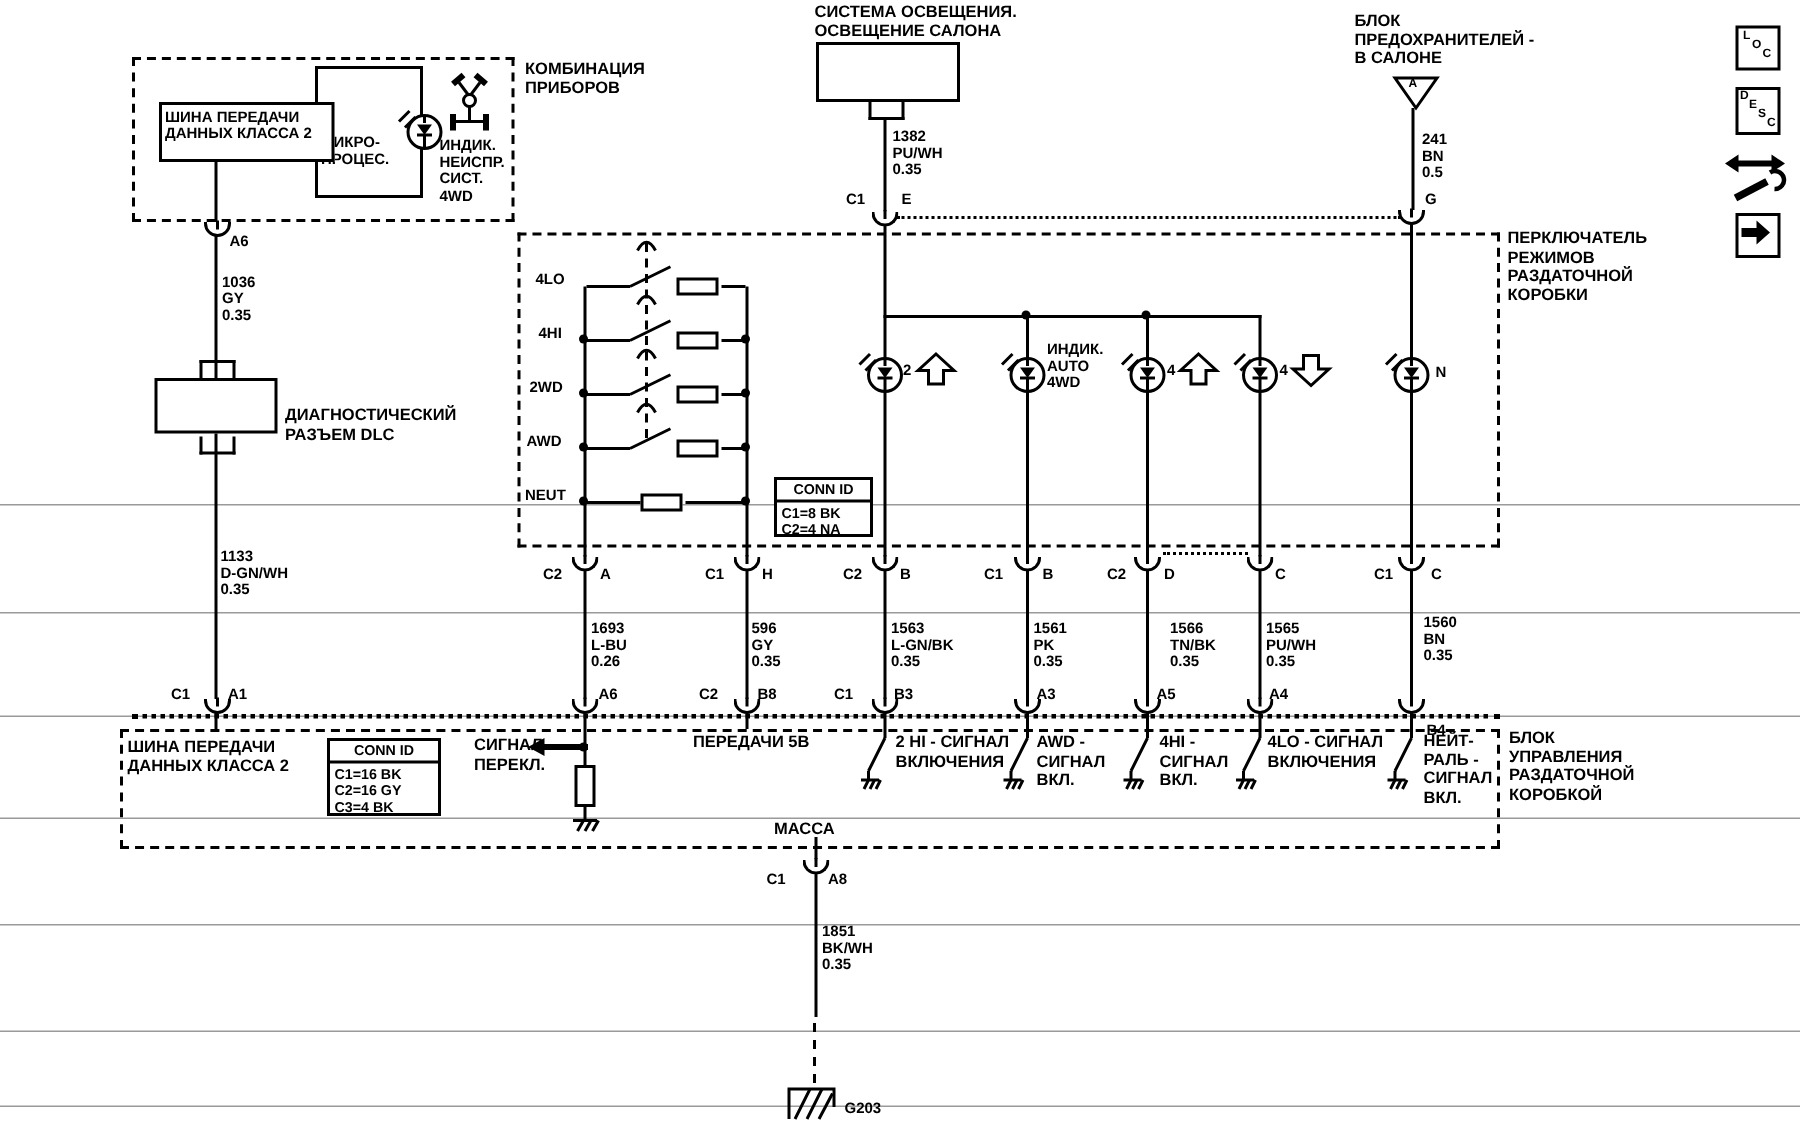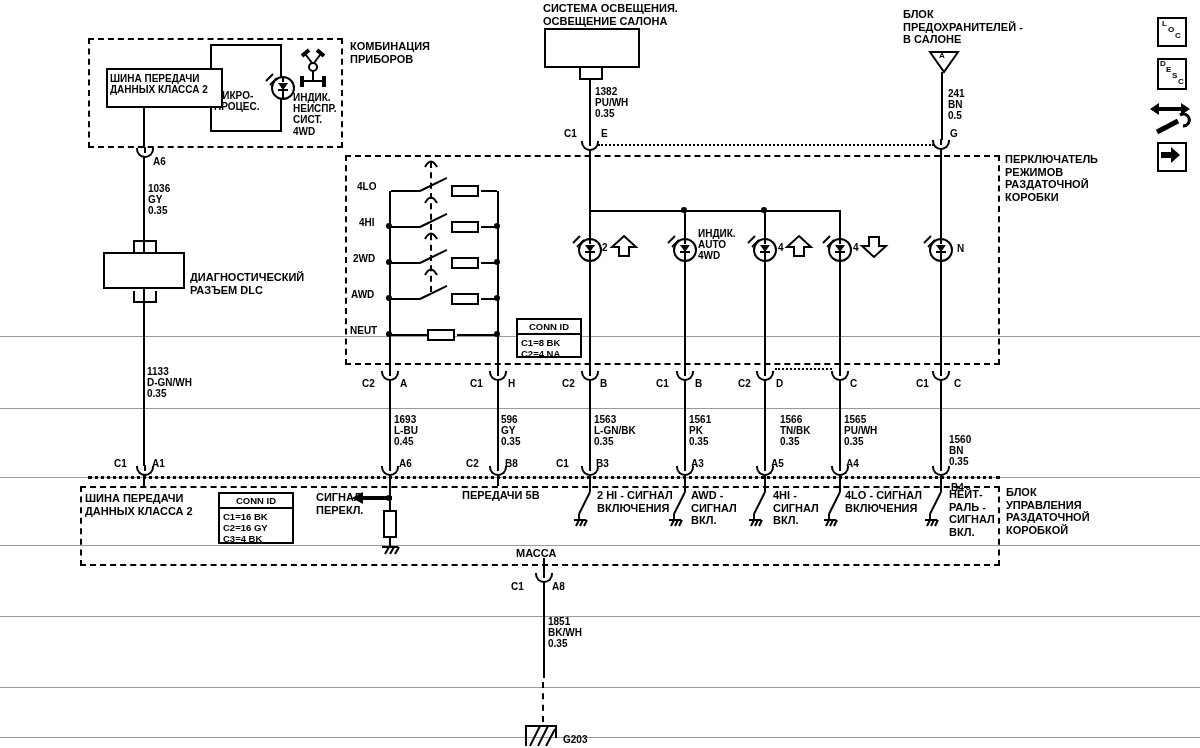--- a/index.html
+++ b/index.html
@@ -287,37 +287,37 @@
   <div class="lbl s10" style="left:656px;top:378px">C1</div>
   <div class="lbl s10" style="left:695px;top:378px">B</div>
   <div class="lbl s10" style="left:738px;top:378px">C2</div>
   <div class="lbl s10" style="left:776px;top:378px">D</div>
   <div class="lbl s10" style="left:850px;top:378px">C</div>
   <div class="lbl s10" style="left:916px;top:378px">C1</div>
   <div class="lbl s10" style="left:954px;top:378px">C</div>
 
   <div class="lbl s10" style="left:394px;top:414px">1693
 L-BU
-0.45</div>
+0.26</div>
   <div class="lbl s10" style="left:501px;top:414px">596
 GY
 0.35</div>
   <div class="lbl s10" style="left:594px;top:414px">1563
 L-GN/BK
 0.35</div>
   <div class="lbl s10" style="left:689px;top:414px">1561
 PK
 0.35</div>
   <div class="lbl s10" style="left:780px;top:414px">1566
 TN/BK
 0.35</div>
   <div class="lbl s10" style="left:844px;top:414px">1565
 PU/WH
 0.35</div>
-  <div class="lbl s10" style="left:949px;top:434px">1560
+  <div class="lbl s10" style="left:949px;top:410px">1560
 BN
 0.35</div>
 
   <div class="db" style="left:80px;top:486px;width:916px;height:76px"></div>
   <div class="lbl" style="left:1006px;top:486px">БЛОК
 УПРАВЛЕНИЯ
 РАЗДАТОЧНОЙ
 КОРОБКОЙ</div>
 
   <div class="lbl s10" style="left:114px;top:458px">C1</div>

